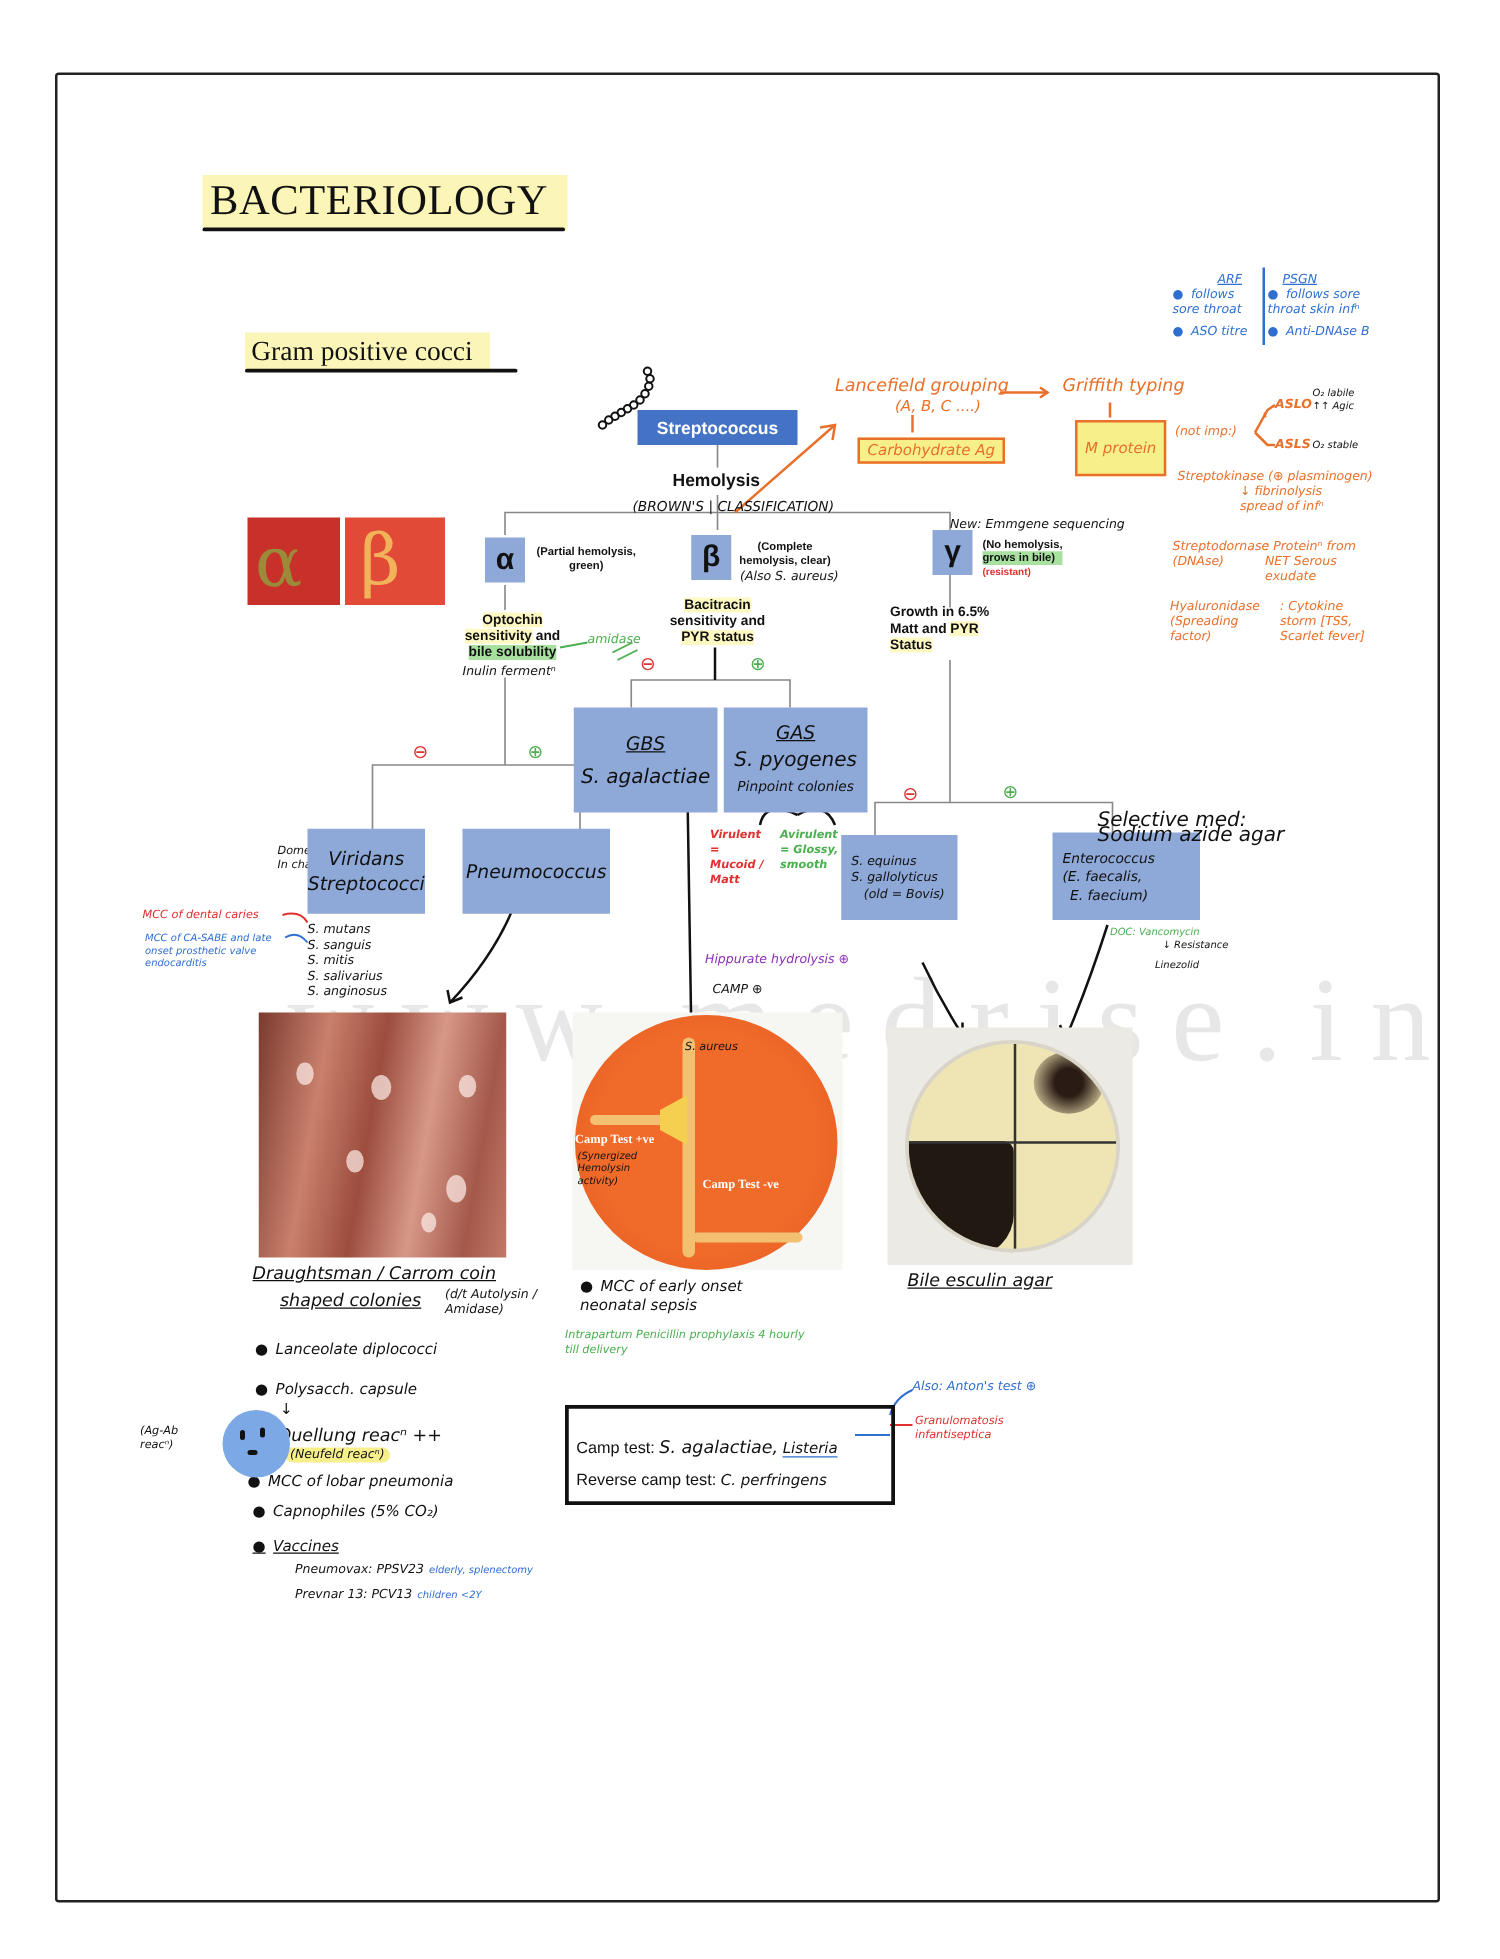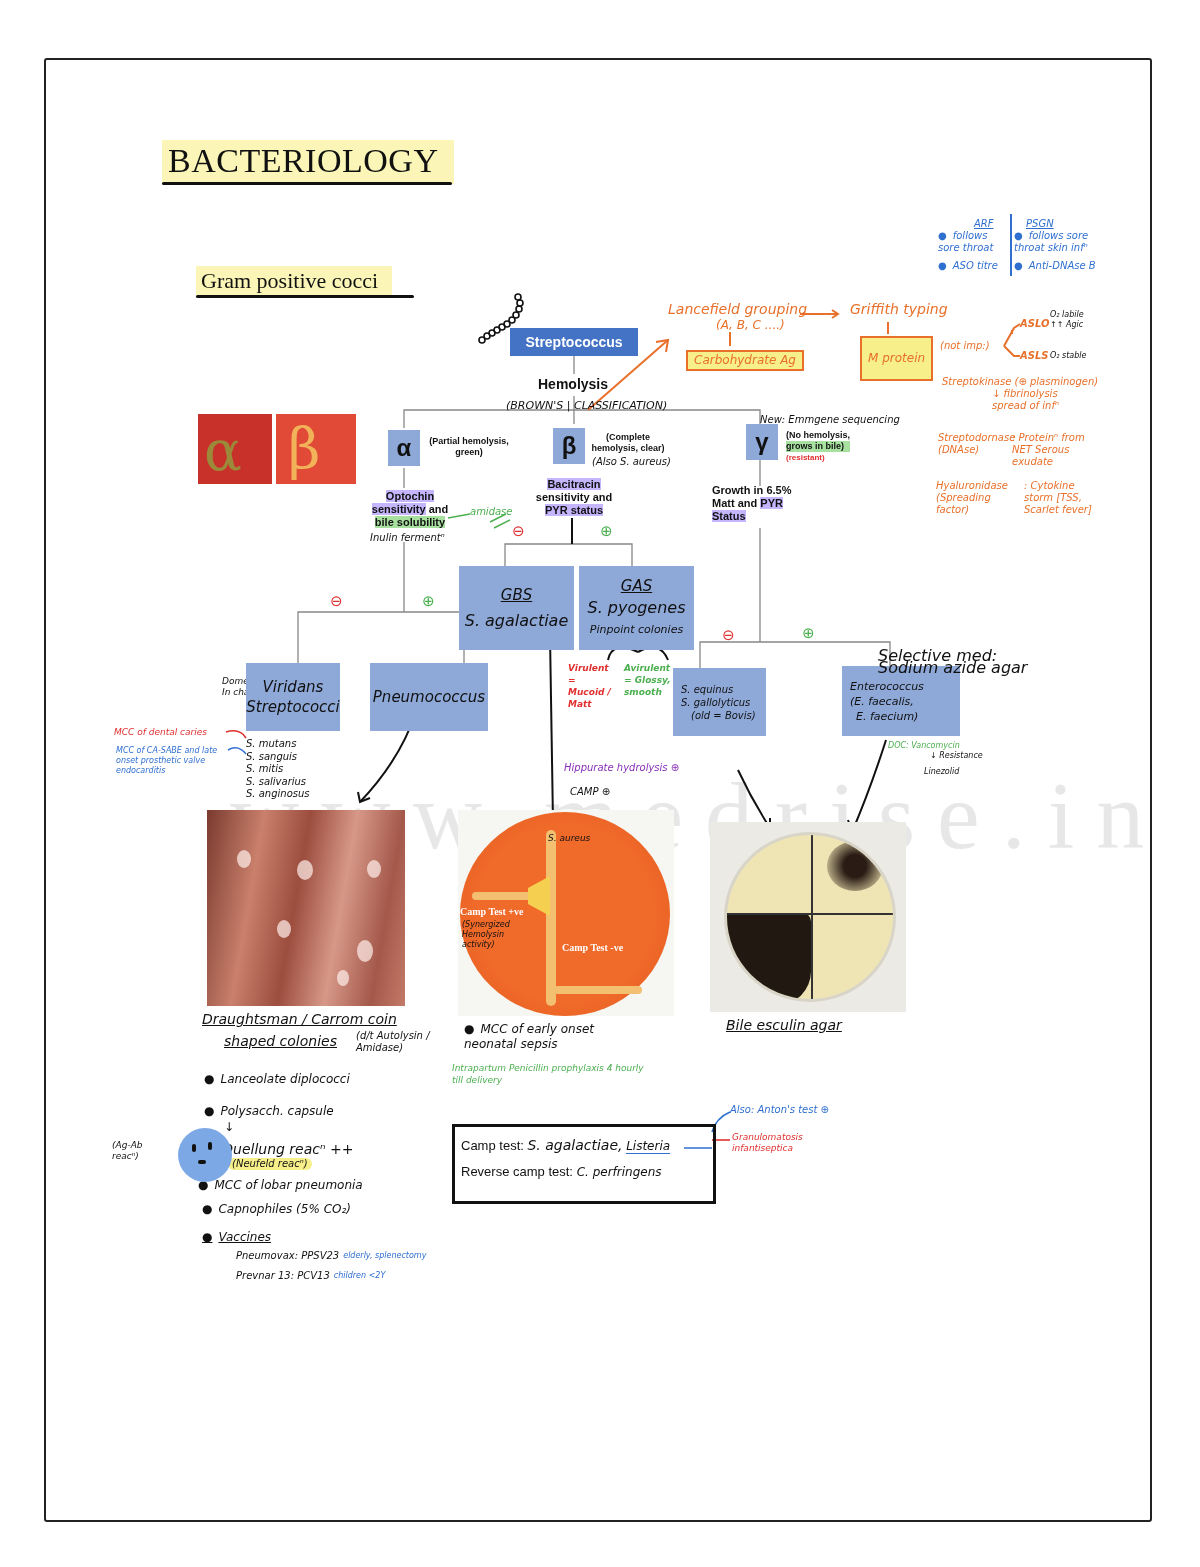--- a/index.html
+++ b/index.html
@@ -10,34 +10,34 @@
   .title { left: 162px; top: 140px; background: #fbf6b8; padding: 2px 16px 4px 6px; font-family: "Liberation Serif", serif; font-size: 34px; letter-spacing: 0.5px; }
   .title-ul { left: 162px; top: 182px; width: 290px; height: 3px; background: #111; border-radius: 2px; }
   .subtitle { left: 196px; top: 266px; background: #fbf6b8; padding: 2px 14px 2px 5px; font-family: "Liberation Serif", serif; font-size: 22px; }
   .subtitle-ul { left: 196px; top: 295px; width: 218px; height: 3px; background: #111; border-radius: 2px; }
   .watermark { left: 230px; top: 760px; font-family: "Liberation Serif", serif; font-size: 96px; color: rgba(160,160,160,0.25); letter-spacing: 22px; }
   .box { position: absolute; background: #8ea8d8; display: flex; align-items: center; justify-content: center; text-align: center; }
   .box-strep { left: 510px; top: 328px; width: 128px; height: 28px; background: #4472c4; color: #fff; font-weight: bold; font-size: 14px; }
   .greek { width: 32px; height: 36px; font-size: 24px; font-weight: bold; color: #111; }
   .hb { font-family: "DejaVu Sans", sans-serif; font-style: italic; font-size: 15px; line-height: 20px; color: #111; }
   .small-bold { font-weight: bold; font-size: 11px; line-height: 13px; }
-  .hl-y { background: #c4b5fd; }
+  .hl-y { background: #fef9c3; }
   .hl-g { background: #a8e0a0; }
   .org { color: #e8702a; }
   .red { color: #e03030; }
   .grn { color: #4caf50; }
   .blu { color: #2f6fd0; }
   .pur { color: #8a2fb8; }
   .hw-s { font-family: "DejaVu Sans", sans-serif; font-style: italic; font-size: 10px; line-height: 12px; }
   .hw-m { font-family: "DejaVu Sans", sans-serif; font-style: italic; font-size: 12px; line-height: 15px; }
   .hw-l { font-family: "DejaVu Sans", sans-serif; font-style: italic; font-size: 14px; line-height: 18px; }
   svg.lines { position: absolute; left: 0; top: 0; }
   .photo { position: absolute; overflow: hidden; }
   .bullet::before { content: "●"; margin-right: 6px; font-style: normal; }
-  .camp-box { left: 452px; top: 1124px; width: 264px; height: 80px; border: 3px solid #111; padding: 6px 6px; }
+  .camp-box { left: 452px; top: 1124px; width: 264px; height: 80px; border: 3px solid #111; padding: 18px 6px; }
   .camp-box .row { font-size: 13px; line-height: 26px; white-space: nowrap; }
 </style>
 </head>
 <body>
 
 <div class="frame"></div>
 <div class="abs watermark">www.medrise.in</div>
 
 <div class="abs title">BACTERIOLOGY</div>
 <div class="abs title-ul"></div>

